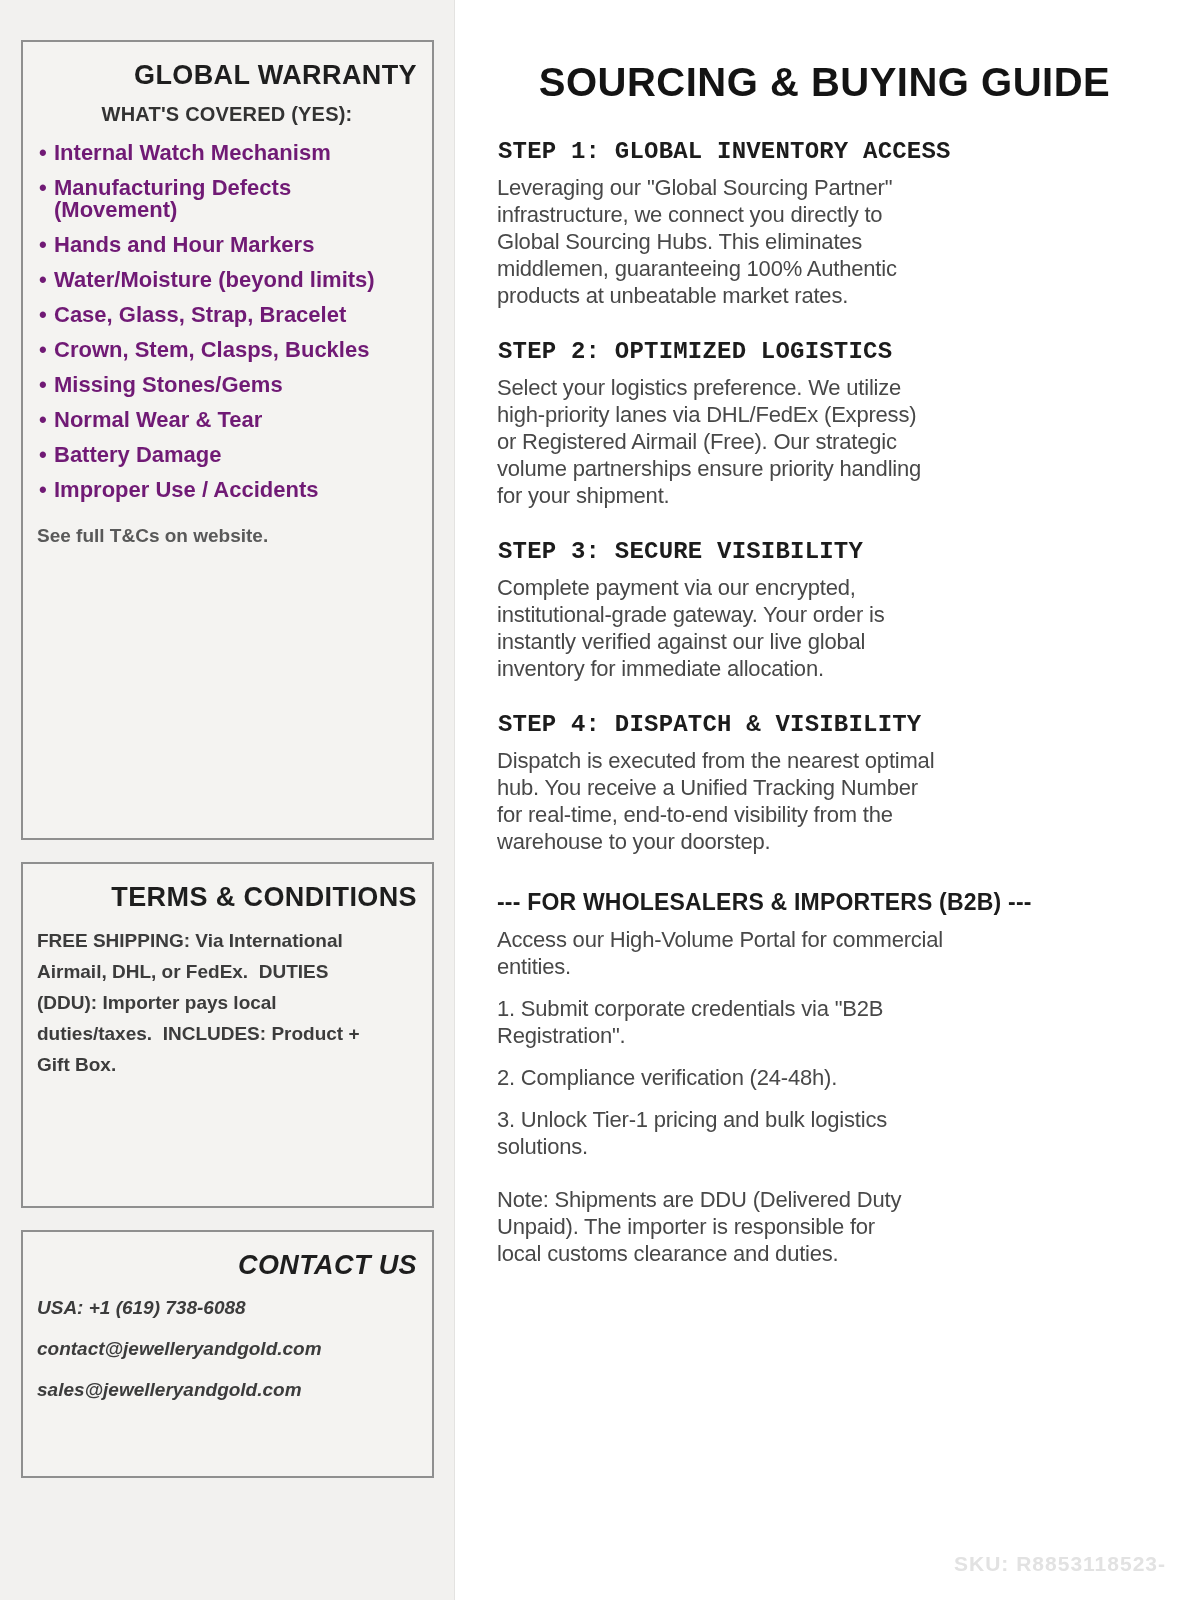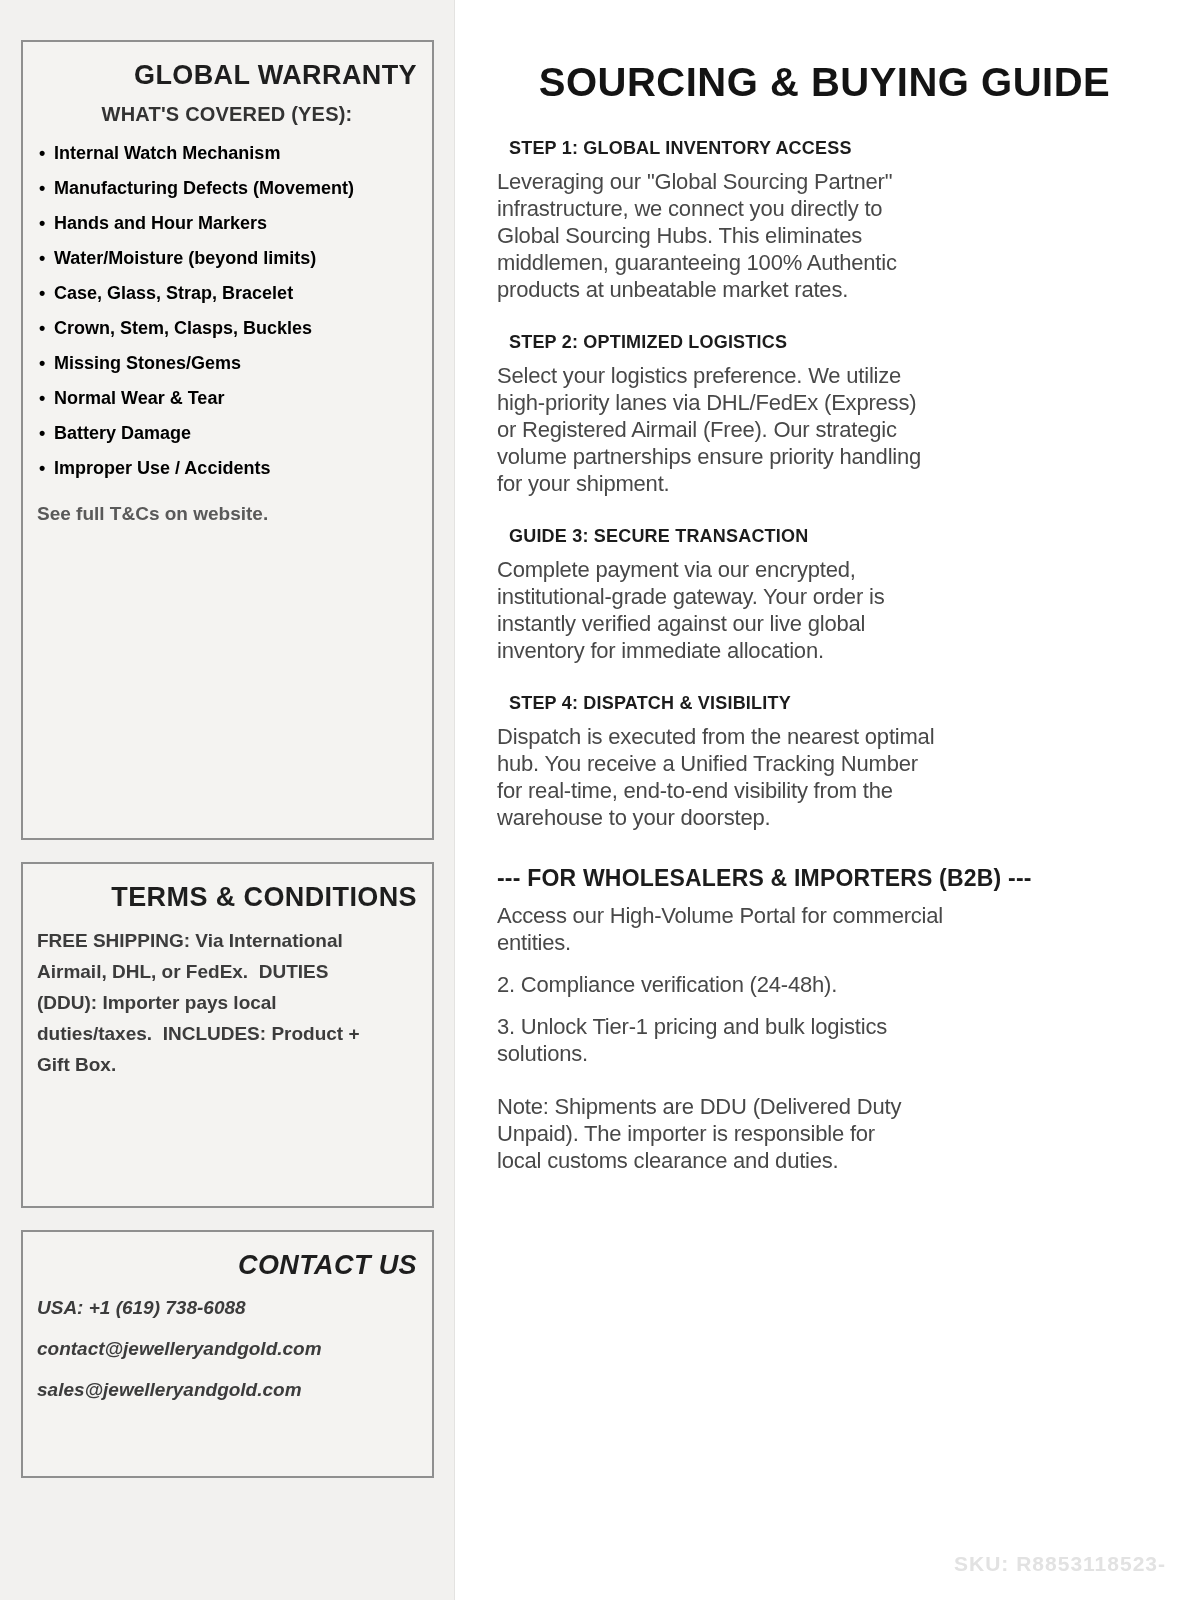--- a/index.html
+++ b/index.html
@@ -33,21 +33,21 @@
   .box-title {
     font-size:27px; font-weight:700; color:#1e1e1e;
     letter-spacing:0.4px; margin:0 0 12px 0;text-align:right;
   }
   .sub-heading {
     font-size:20px; font-weight:700; color:#333333;
     margin:6px 0 16px 0; letter-spacing:0.2px;text-align:center;
   }
   .sub-heading.second { margin-top:36px; }
   .bullet {
-    font-size:18px; font-weight:700; color:#000000;
+    font-size:22px; font-weight:700; color:#701a75;
     line-height:22px; margin:0 0 13px 0;
     padding-left:17px; position:relative;
   }
   .bullet::before { content:"\2022"; position:absolute; left:2px; top:0; }
   .footnote {
     font-size:19px; font-weight:700; color:#595959;
     margin-top:24px;
   }
   .terms-body {
     font-size:19px; font-weight:700; color:#3c3c3c;
@@ -69,22 +69,22 @@
   }
   .main-title {
     margin:60px 0 0 0;
     text-align:center;
     font-size:40px; font-weight:700; color:#141414;
     letter-spacing:0.5px;
   }
   .step { margin-top:29px; }
   .step:first-of-type { margin-top:33px; }
   .step-heading {
-    font-size:18px; font-weight:700; color:#1c1c1c;
-    letter-spacing:0.2px; margin:0 0 9px 12px;
+    font-size:24px; font-weight:700; color:#1c1c1c;
+    letter-spacing:0.2px; margin:0 0 9px 1px;font-family:Liberation Mono, monospace;
   }
   .step-body {
     font-size:22px; font-weight:400; color:#484848;
     line-height:27px; white-space:pre-wrap; margin:0;
     letter-spacing:-0.2px;
   }
   .b2b-heading {
     font-size:23px; font-weight:700; color:#1c1c1c;
     margin:34px 0 10px 0; letter-spacing:0.2px;
   }
@@ -152,39 +152,41 @@
   <div class="step">
     <div class="step-heading">STEP 2: OPTIMIZED LOGISTICS</div>
     <p class="step-body">Select your logistics preference. We utilize
 high-priority lanes via DHL/FedEx (Express)
 or Registered Airmail (Free). Our strategic
 volume partnerships ensure priority handling
 for your shipment.</p>
   </div>
 
   <div class="step">
-    <div class="step-heading">GUIDE 3: SECURE TRANSACTION</div>
+    <div class="step-heading">STEP 3: SECURE VISIBILITY</div>
     <p class="step-body">Complete payment via our encrypted,
 institutional-grade gateway. Your order is
 instantly verified against our live global
 inventory for immediate allocation.</p>
   </div>
 
   <div class="step">
     <div class="step-heading">STEP 4: DISPATCH &amp; VISIBILITY</div>
     <p class="step-body">Dispatch is executed from the nearest optimal
 hub. You receive a Unified Tracking Number
 for real-time, end-to-end visibility from the
 warehouse to your doorstep.</p>
   </div>
 
   <div>
     <div class="b2b-heading">--- FOR WHOLESALERS &amp; IMPORTERS (B2B) ---</div>
     <p class="step-body b2b-intro">Access our High-Volume Portal for commercial
 entities.</p>
+    <p class="step-body b2b-item">1. Submit corporate credentials via "B2B
+Registration".</p>
     <p class="step-body b2b-item">2. Compliance verification (24-48h).</p>
     <p class="step-body b2b-item">3. Unlock Tier-1 pricing and bulk logistics
 solutions.</p>
     <p class="step-body b2b-note">Note: Shipments are DDU (Delivered Duty
 Unpaid). The importer is responsible for
 local customs clearance and duties.</p>
   </div>
 </div>
 
 <div class="sku">SKU: R8853118523-</div>

